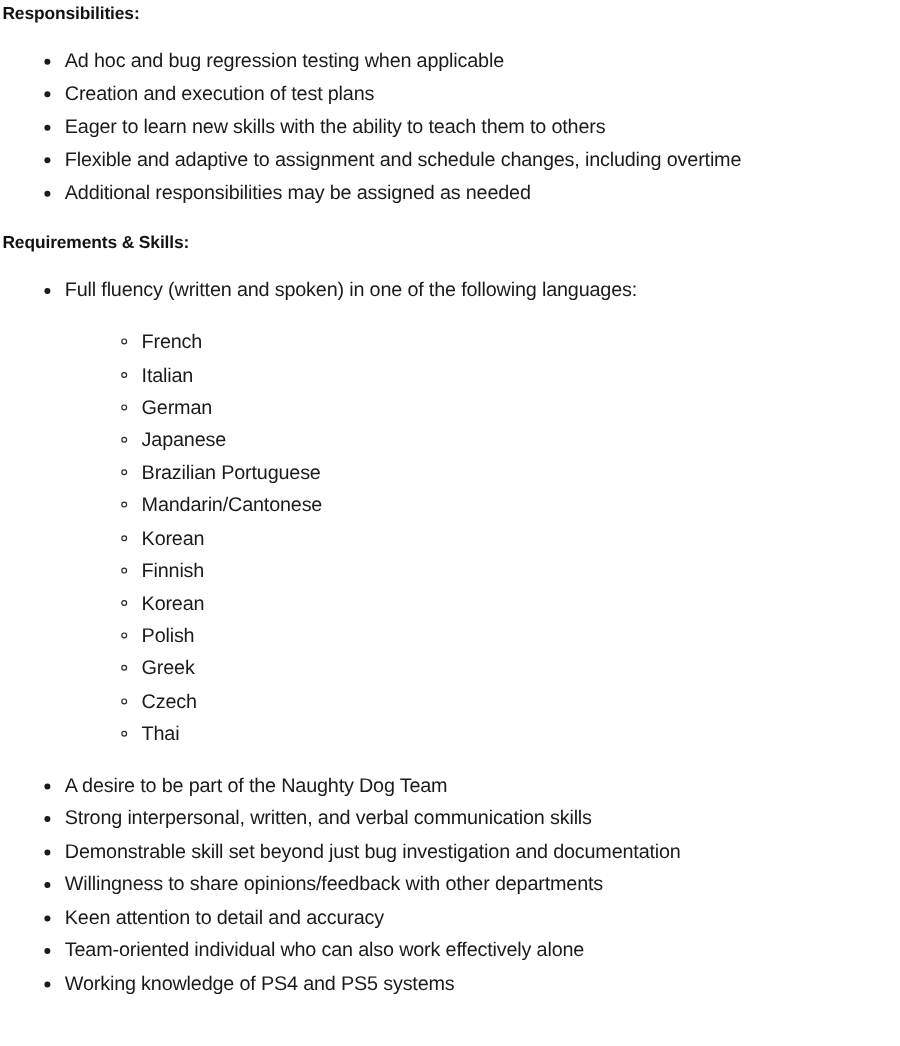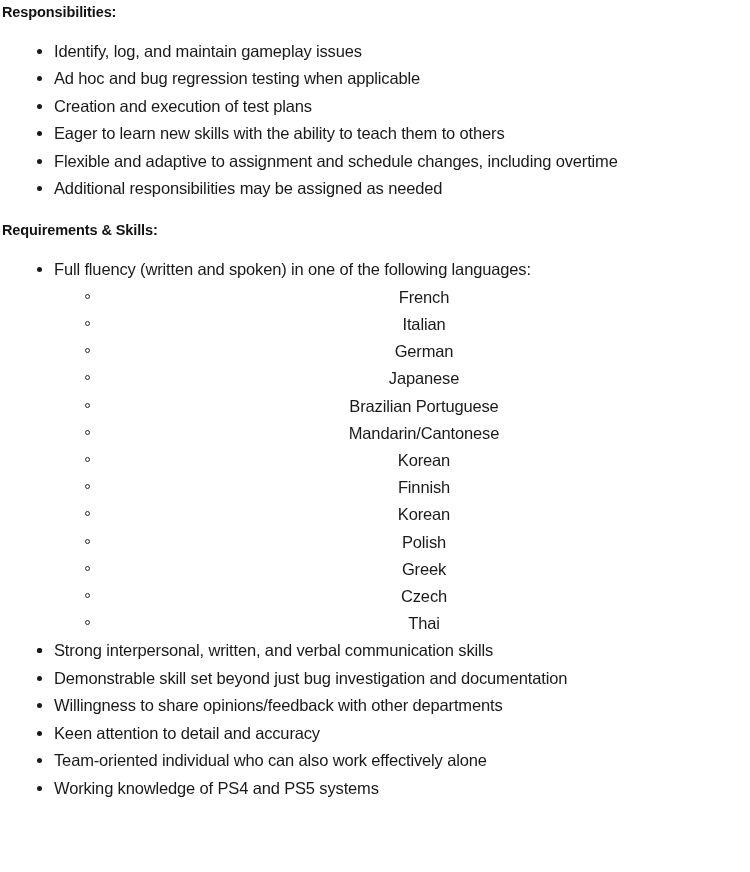--- a/index.html
+++ b/index.html
@@ -60,23 +60,22 @@
     left: 35px;
     top: 11px;
     width: 5px;
     height: 5px;
     border-radius: 50%;
     background: #1a1a1a;
   }
 
   .sub-list {
     list-style: none;
-    margin: 0;
+    margin: 16px;
     padding: 0;
-    text-align: center;
   }
 
   .sub-list > li.sub-item {
     position: relative;
     font-size: 16.5px;
     line-height: 27.2px;
     color: #1a1a1a;
     padding-left: 100px;
     letter-spacing: -0.15px;
     white-space: nowrap;
@@ -103,24 +102,20 @@
 <div class="page">
 
   <div class="section">
     <div class="section-heading">Responsibilities:</div>
 
     <div class="gap-after-heading"></div>
 
     <ul class="bullet-list">
       <li class="bullet-item">
         <span class="disc-marker"></span>
-        <span>Identify, log, and maintain gameplay issues</span>
-      </li>
-      <li class="bullet-item">
-        <span class="disc-marker"></span>
         <span>Ad hoc and bug regression testing when applicable</span>
       </li>
       <li class="bullet-item">
         <span class="disc-marker"></span>
         <span>Creation and execution of test plans</span>
       </li>
       <li class="bullet-item">
         <span class="disc-marker"></span>
         <span>Eager to learn new skills with the ability to teach them to others</span>
       </li>
@@ -200,20 +195,21 @@
       </li>
       <li class="sub-item">
         <span class="circle-marker"></span>
         <span>Thai</span>
       </li>
     </ul>
 
     <ul class="bullet-list">
       <li class="bullet-item">
         <span class="disc-marker"></span>
+        <span>A desire to be part of the Naughty Dog Team</span>
       </li>
       <li class="bullet-item">
         <span class="disc-marker"></span>
         <span>Strong interpersonal, written, and verbal communication skills</span>
       </li>
       <li class="bullet-item">
         <span class="disc-marker"></span>
         <span>Demonstrable skill set beyond just bug investigation and documentation</span>
       </li>
       <li class="bullet-item">

